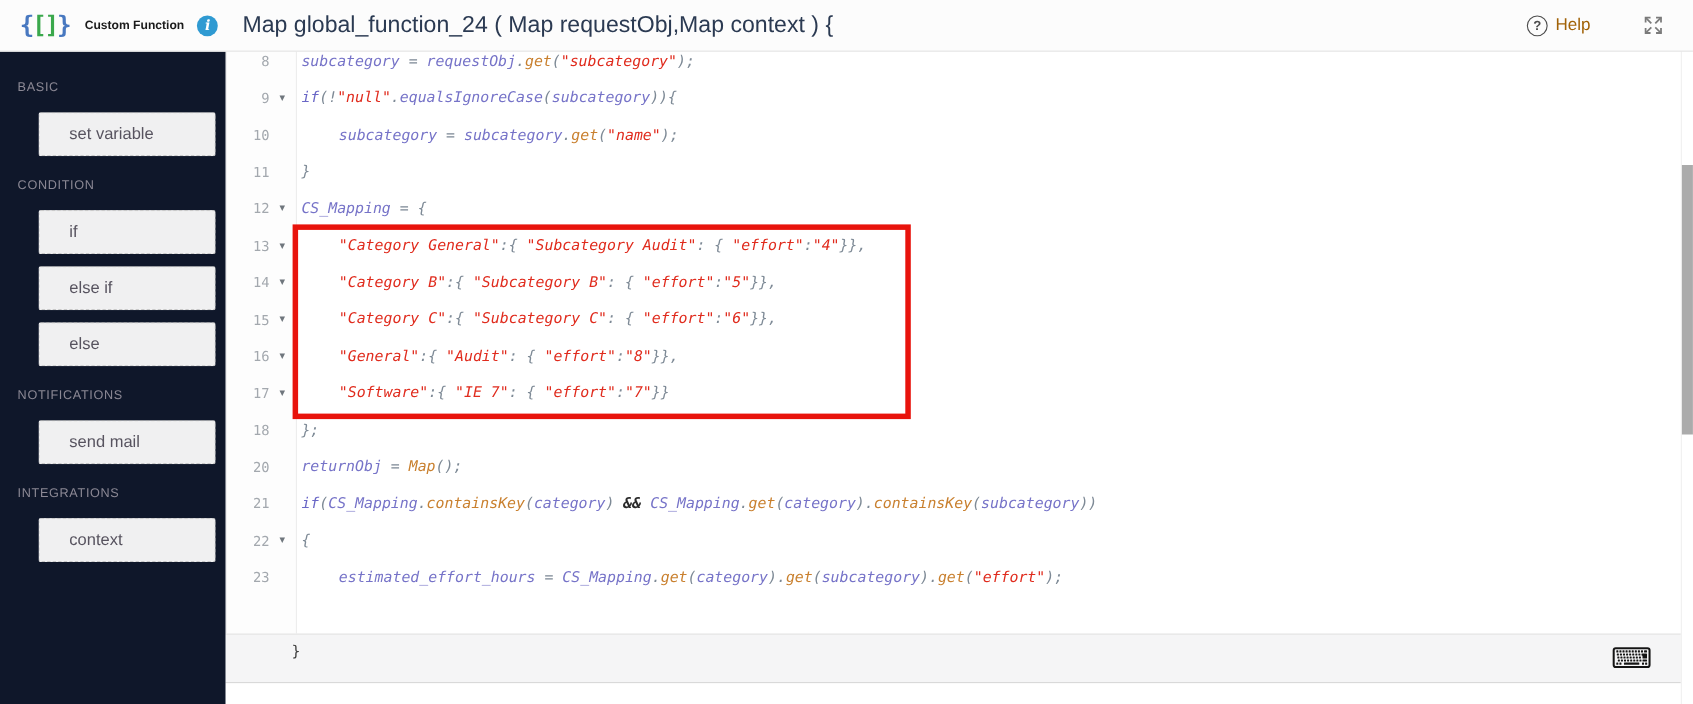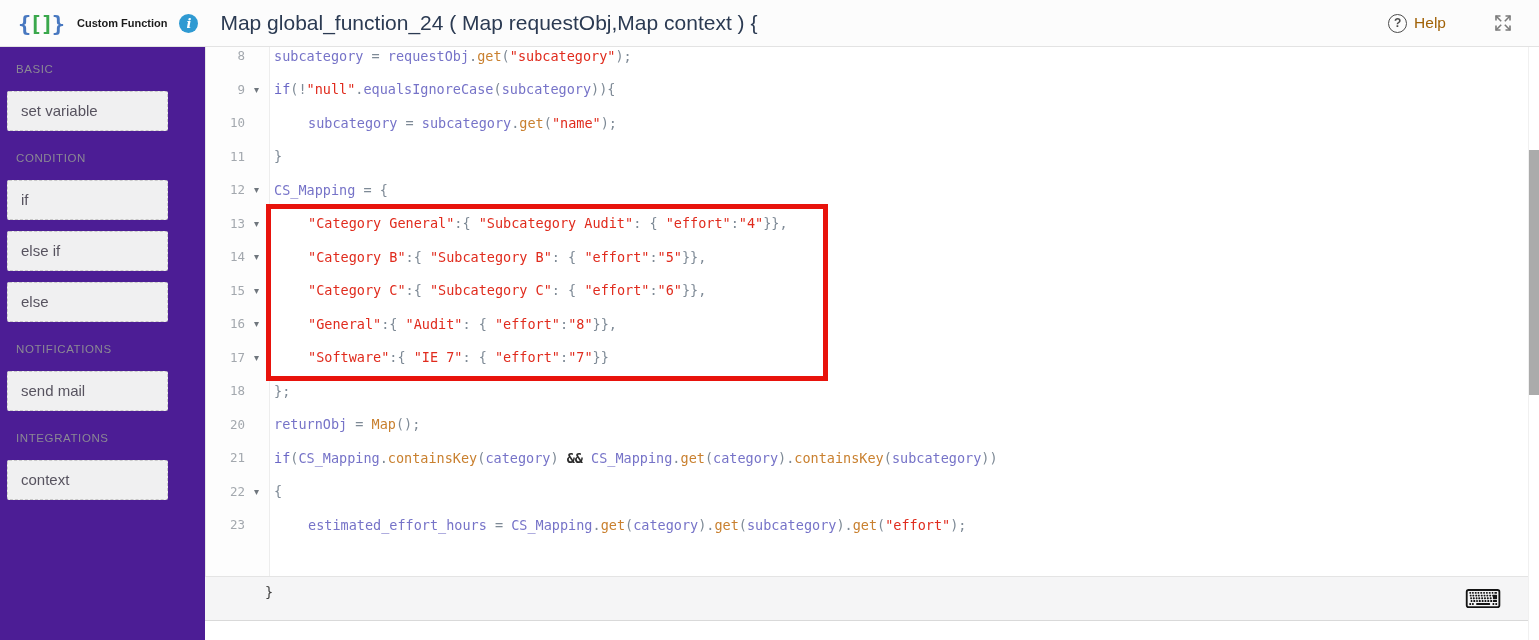--- a/index.html
+++ b/index.html
@@ -26,43 +26,43 @@
   .header-right{margin-left:auto;margin-right:25px;display:flex;align-items:center;gap:46px;}
   .help-btn{display:flex;align-items:center;gap:7px;cursor:pointer;}
   .help-q{
     width:19px;height:19px;border-radius:50%;border:1.5px solid #4c4c4c;box-sizing:border-box;
     color:#4c4c4c;font-size:12px;font-weight:bold;display:flex;align-items:center;justify-content:center;
   }
   .help-label{font-size:15.5px;color:#a16207;}
   .expand-btn{width:22px;height:22px;display:flex;align-items:center;justify-content:center;cursor:pointer;}
   
   .sidebar{
-    position:absolute;left:0;top:28px;width:205px;bottom:0;background:#4c1d95;
+    position:absolute;left:0;top:39px;width:205px;bottom:0;background:#0f172a;
     padding-top:35px;box-sizing:border-box;z-index:5;
   }
   .side-label{
     margin:21px 0 16px 16px;font-size:11.5px;letter-spacing:0.6px;color:#8b8894;
   }
   .side-section:first-child .side-label{margin-top:0;}
   .side-btn{
-    width:161px;height:40px;margin:0 0 11px 7px;box-sizing:border-box;
+    width:161px;height:40px;margin:0 0 11px 35px;box-sizing:border-box;
     background:#f0f0f1;border:1px dashed #c9c9c9;border-radius:2px;
-    color:#57535f;font-size:15px;line-height:38px;padding-left:13px;cursor:pointer;
+    color:#57535f;font-size:15px;line-height:38px;padding-left:27px;cursor:pointer;
   }
   
   .editor{position:absolute;left:205px;top:46px;right:0;bottom:0;background:#fff;}
   .gutter-bg{
     position:absolute;left:205px;top:46px;width:63px;height:530px;background:#fdfdfd;
     border-left:1px solid #e7e7e7;border-right:1px solid #ededed;z-index:1;
   }
   .code-rows{position:absolute;left:205px;top:39px;right:12px;z-index:2;}
   .crow{display:flex;align-items:center;height:33.5px;font-family:"DejaVu Sans Mono",monospace;font-size:13.5px;}
   .ln{width:40px;flex:0 0 40px;text-align:right;color:#a3a8ae;font-size:12.5px;}
   .fold{width:23px;flex:0 0 23px;text-align:center;font-size:10px;color:#6f767d;font-family:"DejaVu Sans",sans-serif;}
-  .code{white-space:pre;}
+  .code{white-space:pre;font-style:italic;}
   .tok-v{color:#7673c8;}
   .tok-k{color:#6a67c6;}
   .tok-p{color:#7e8a96;}
   .tok-s{color:#e02b1d;}
   .tok-f{color:#c9802f;}
   .tok-b{color:#2b2b2b;font-weight:bold;}
   
   .hl-box{
     position:absolute;left:266px;top:204px;width:562px;height:177px;
     border:5px solid #e8130c;z-index:4;pointer-events:none;box-sizing:border-box;

